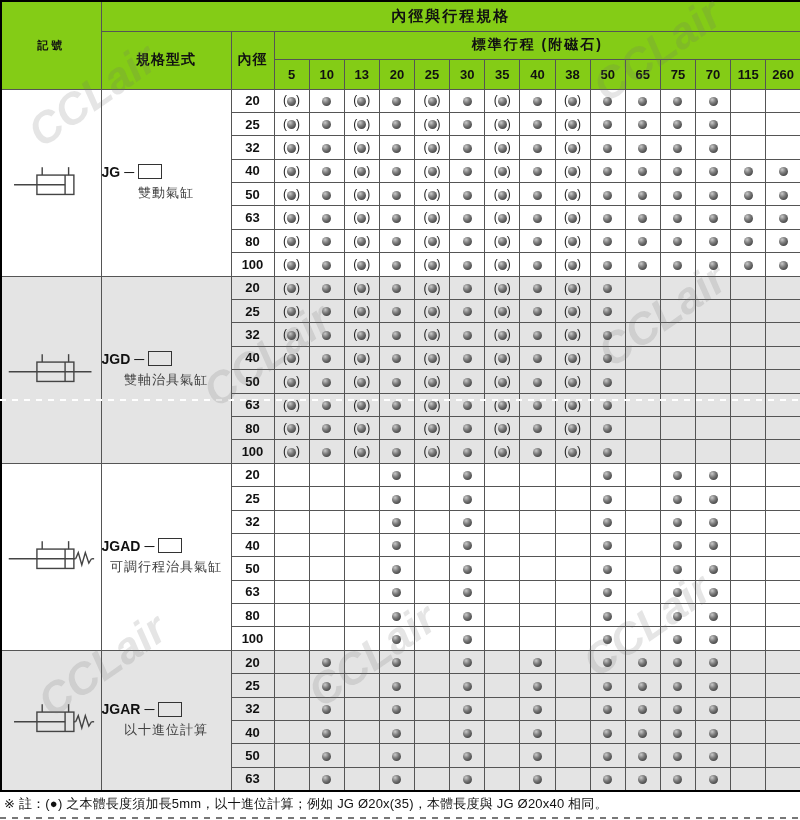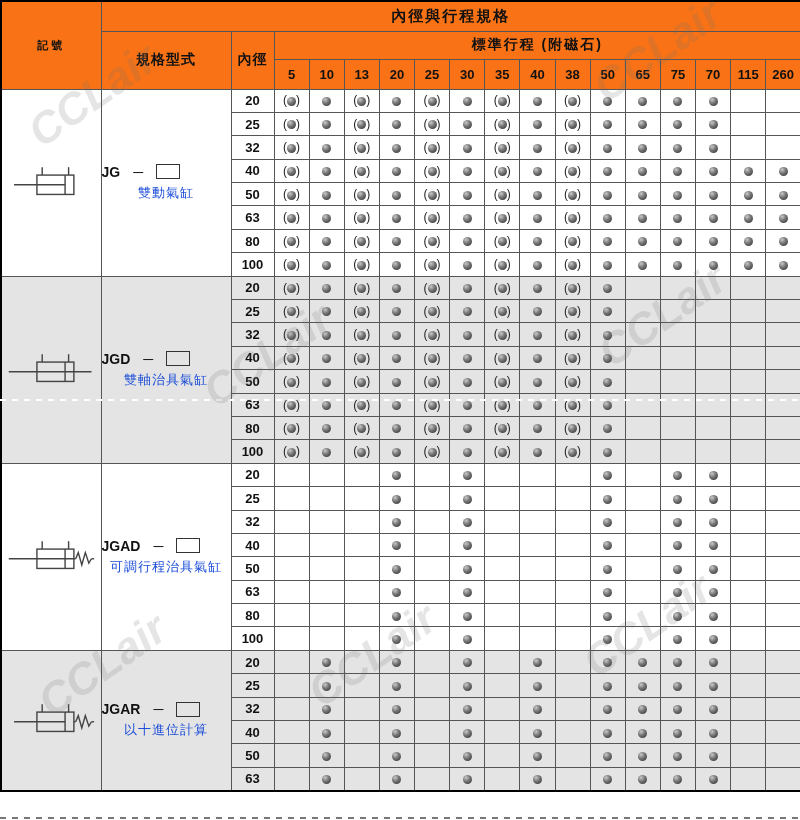--- a/index.html
+++ b/index.html
@@ -1,36 +1,36 @@
 <!DOCTYPE html>
 <html><head>
 <meta charset="utf-8">
 <style>
   html,body{margin:0;padding:0;}
   body{width:800px;height:820px;background:#fff;font-family:"Liberation Sans","DejaVu Sans",sans-serif;position:relative;overflow:hidden;}
   .page{position:absolute;inset:0;}
 
   table.spec{border-collapse:collapse;table-layout:fixed;width:800px;position:absolute;top:0;left:0;border:2px solid #000;}
   table.spec th, table.spec td{border:1px solid #555;padding:0;text-align:center;vertical-align:middle;overflow:hidden;}
-  thead th{background:#f97316;font-weight:bold;color:#111;}
+  thead th{background:#84cc16;font-weight:bold;color:#111;}
   tr.hr1{height:30px;} tr.hr2{height:28px;} tr.hr3{height:30px;}
   .title-cell{font-size:15px;letter-spacing:2px;}
   .symbol-hd{font-size:11px;letter-spacing:3px;}
   .type-hd,.bore-hd{font-size:14px;letter-spacing:1px;}
   .stroke-hd{font-size:14px;letter-spacing:2px;}
   .num-hd{font-size:13px;}
 
   tbody tr{height:23.4px;background:#fff;}
   tbody tr.shaded{background:#e4e4e4;}
   tbody td.sym{background:inherit;}
   td.bore{font-weight:bold;font-size:13px;color:#111;}
   td.type-cell{text-align:left;padding-left:8px;vertical-align:middle;}
-  .model-line{font-weight:bold;font-size:14px;color:#111;display:flex;align-items:center;gap:13px;}
+  .model-line{font-weight:bold;font-size:14px;color:#111;display:flex;align-items:center;gap:4px;}
   .model-box{display:inline-block;width:22px;height:13px;border:1.5px solid #333;background:transparent;}
-  .type-name{font-size:13px;color:#1d4ed8;margin-top:4px;letter-spacing:1px;}
+  .type-name{font-size:13px;color:#404040;margin-top:4px;letter-spacing:1px;}
 
   .dot{display:inline-block;width:9px;height:9px;border-radius:50%;
        background:radial-gradient(circle at 35% 30%, #c9c9c9 0%, #7a7a7a 40%, #3c3c3c 85%);
        vertical-align:middle;}
   .pw{font-size:12px;color:#222;vertical-align:middle;display:inline-block;transform:translateY(-1px);}
 
   .sym svg{display:block;margin:0 auto;}
   .symline{stroke:#444;stroke-width:1.6;fill:none;}
 
   .footnote{position:absolute;left:4px;top:795px;width:794px;font-size:13px;color:#111;
@@ -725,13 +725,14 @@
   <div class="watermark" style="left:585px;top:25px">CCLair</div>
   <div class="watermark" style="left:195px;top:330px">CCLair</div>
   <div class="watermark" style="left:590px;top:290px">CCLair</div>
   <div class="watermark" style="left:30px;top:640px">CCLair</div>
   <div class="watermark" style="left:300px;top:630px">CCLair</div>
   <div class="watermark" style="left:575px;top:600px">CCLair</div>
 
   <div class="dash dash-mid"></div>
   <div class="dash dash-bottom"></div>
 
+  <div class="footnote">※ 註：(●) 之本體長度須加長5mm，以十進位計算；例如 JG Ø20x(35)，本體長度與 JG Ø20x40 相同。</div>
 </div>
 
 </body></html>

